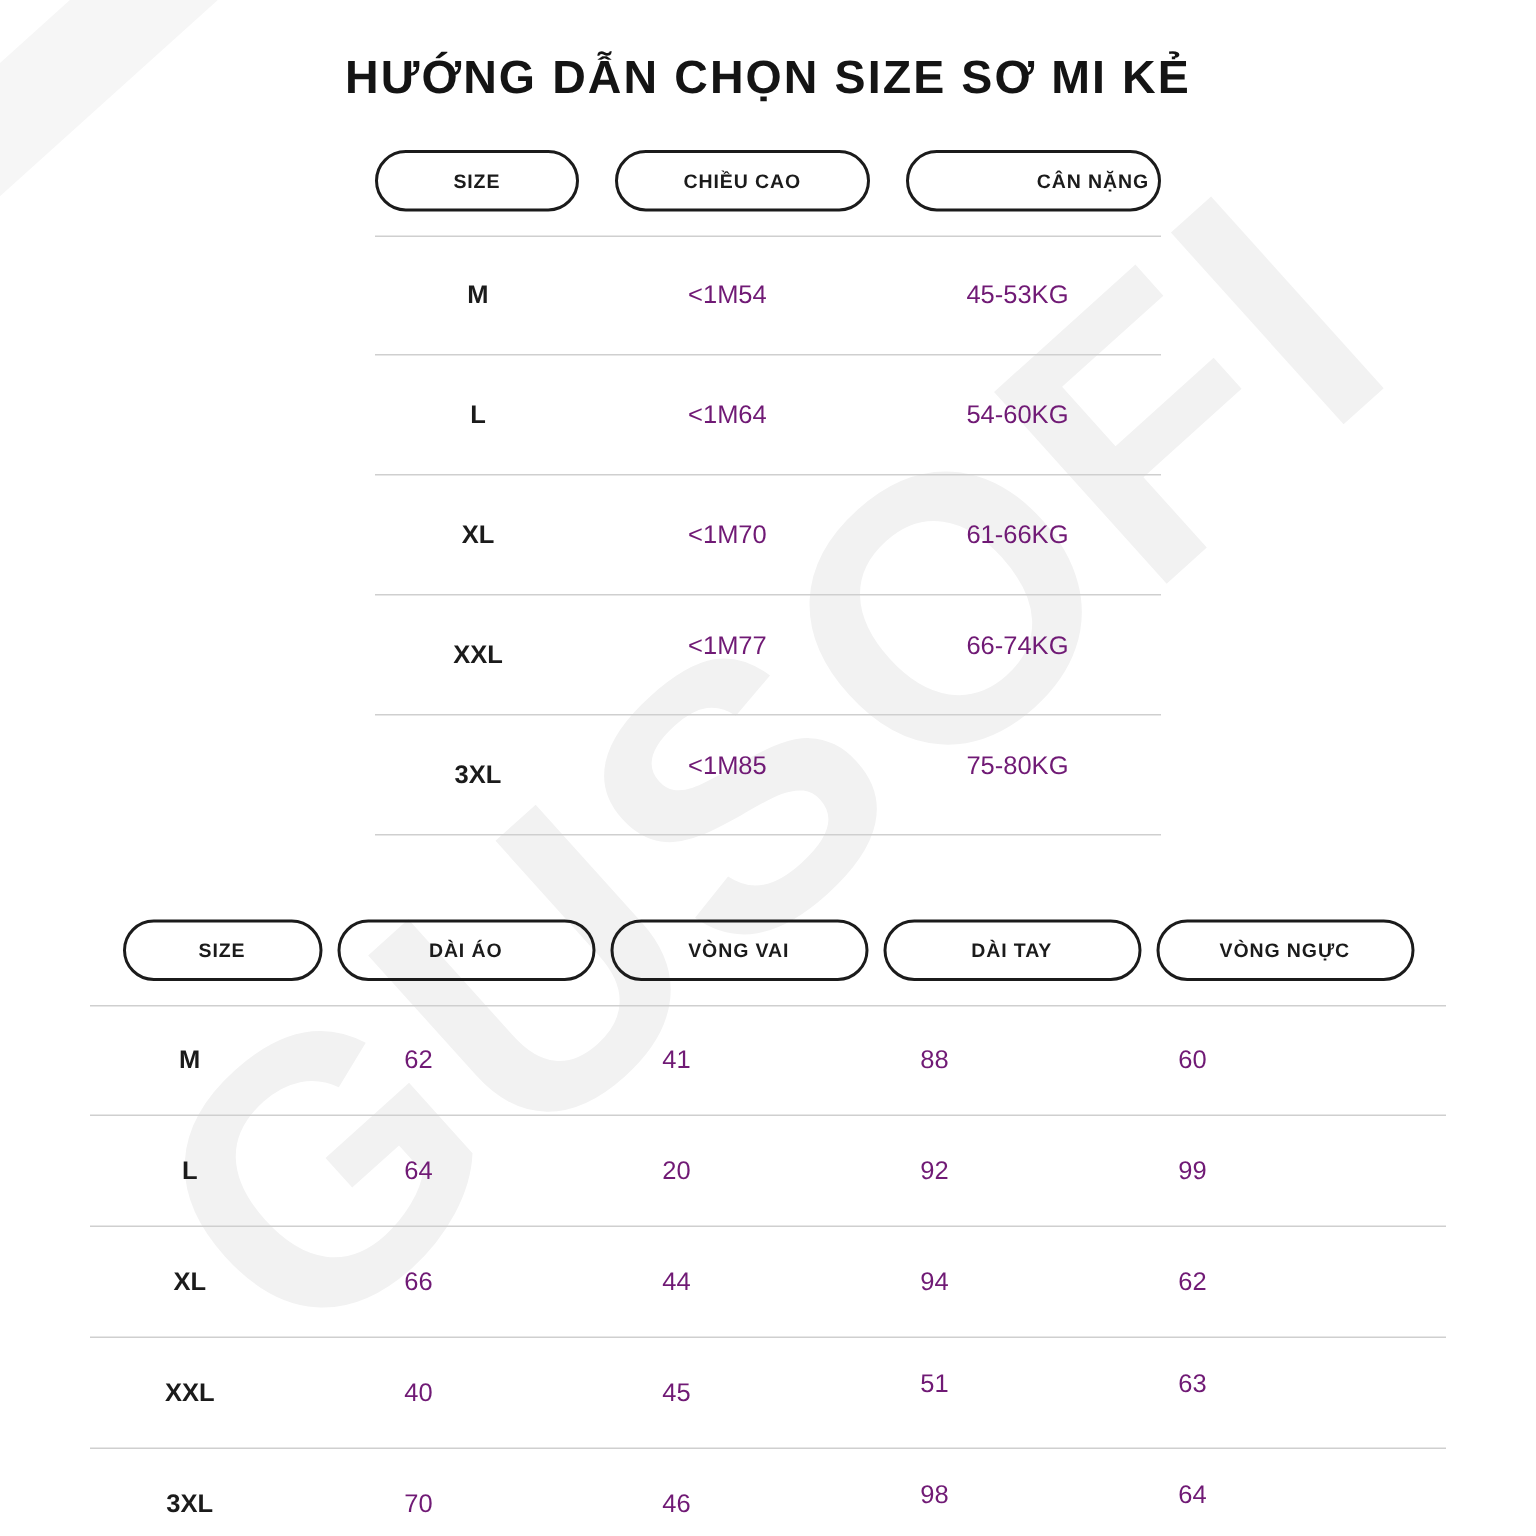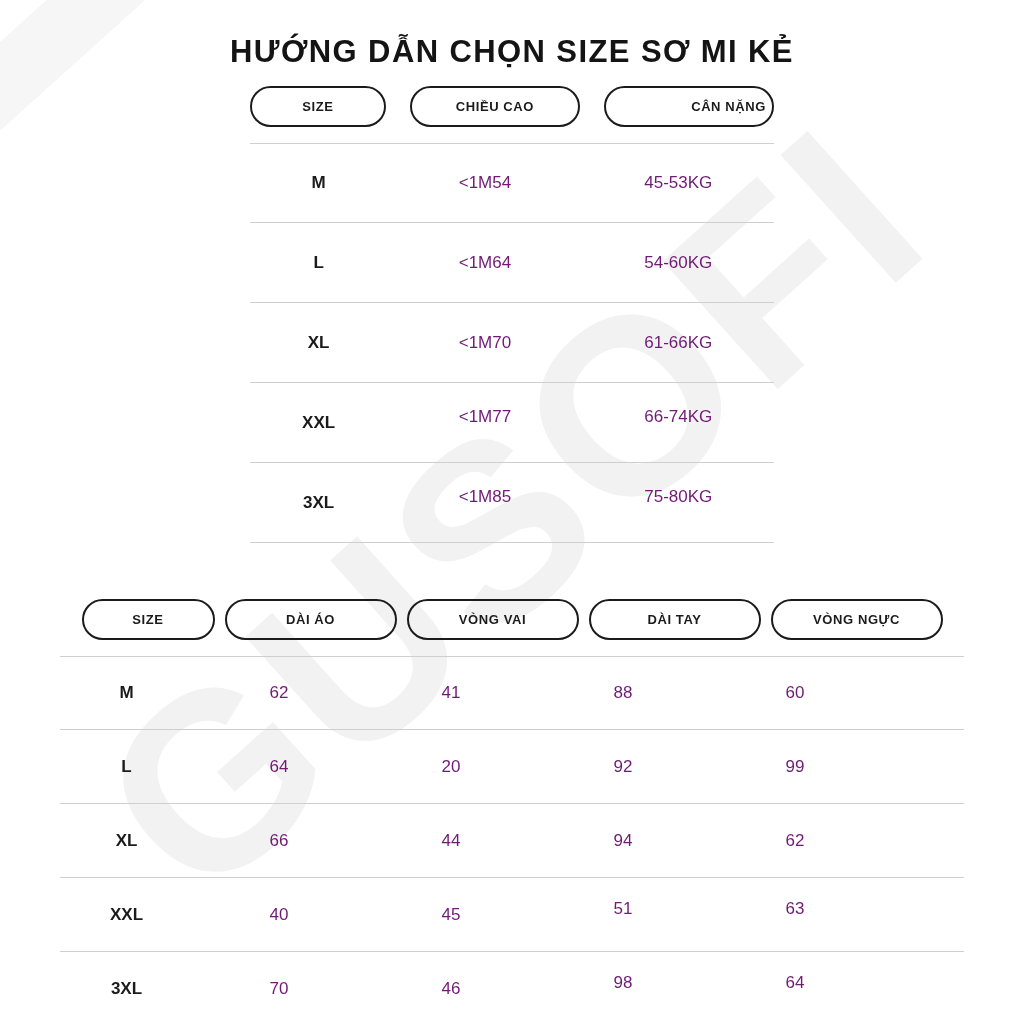--- a/index.html
+++ b/index.html
@@ -51,21 +51,21 @@
     box-sizing: border-box;
     padding: 26px 60px 10px 60px;
     z-index: 2;
   }
 
   .title {
     text-align: center;
     font-size: 31px;
     font-weight: 700;
     letter-spacing: 1.4px;
-    margin: 8px 0 16px 0;
+    margin: 8px 0 30px 0;
     color: #141414;
   }
 
   
   .table-block {
     width: 100%;
   }
 
   .head-row {
     display: flex;

